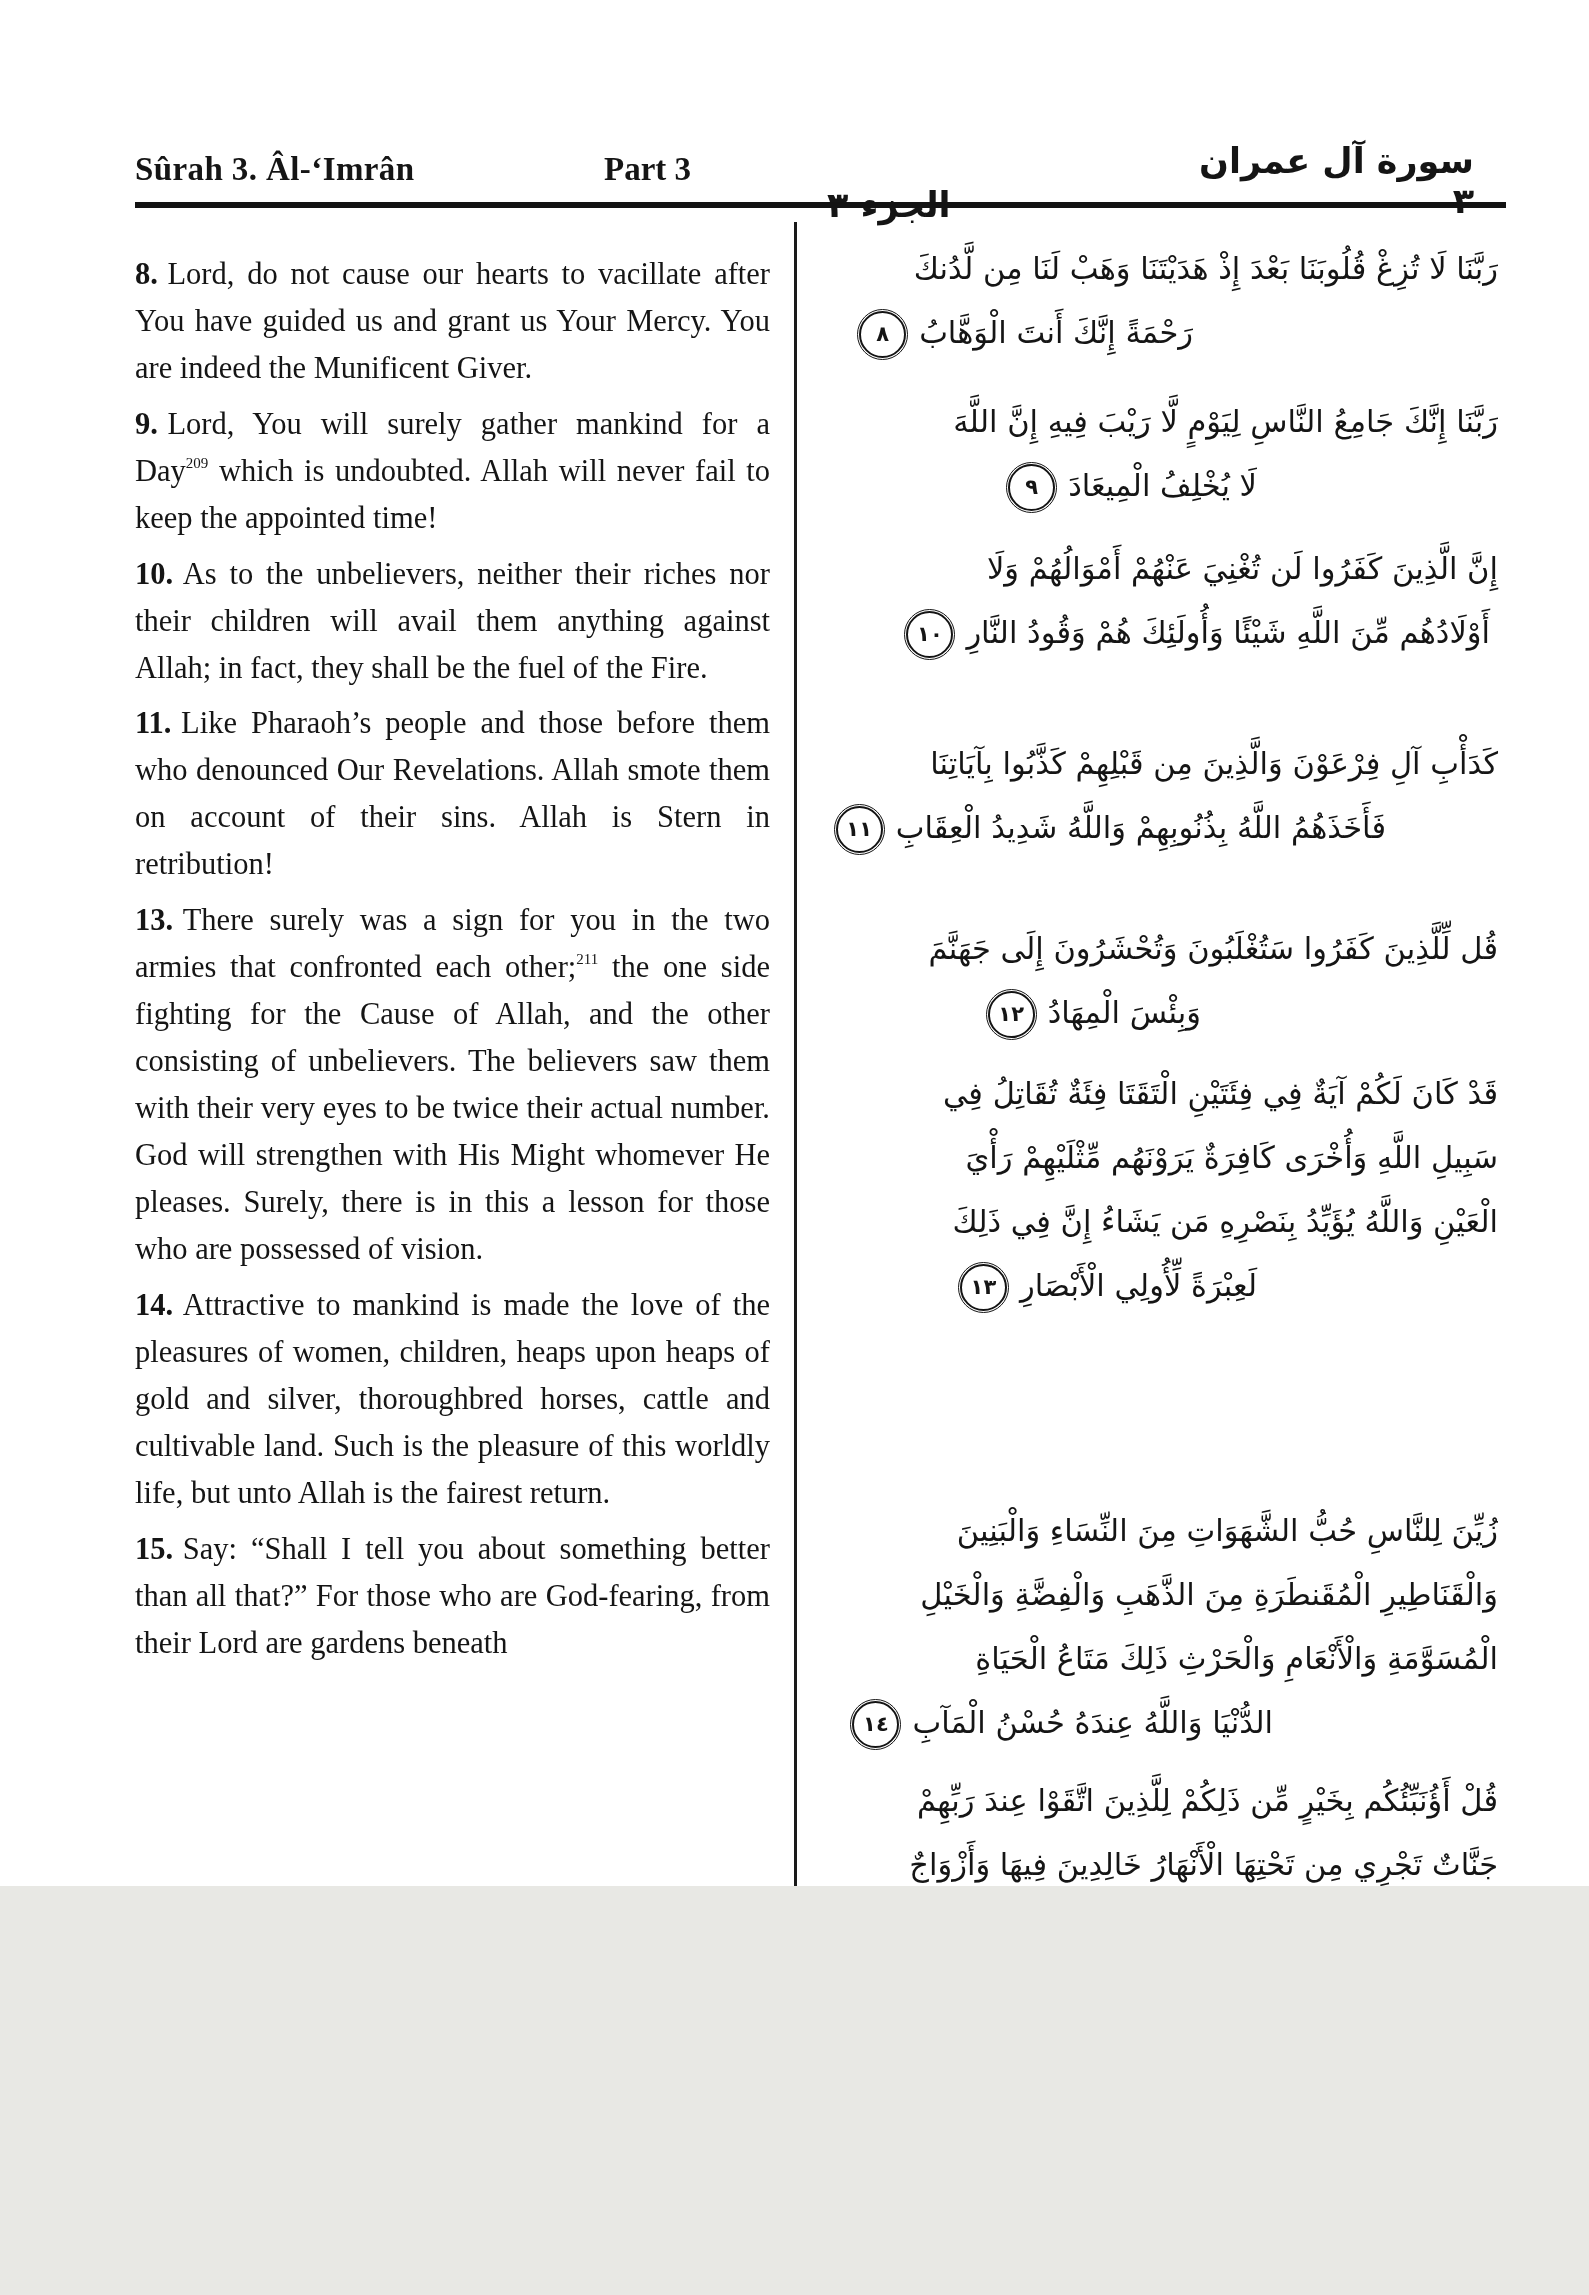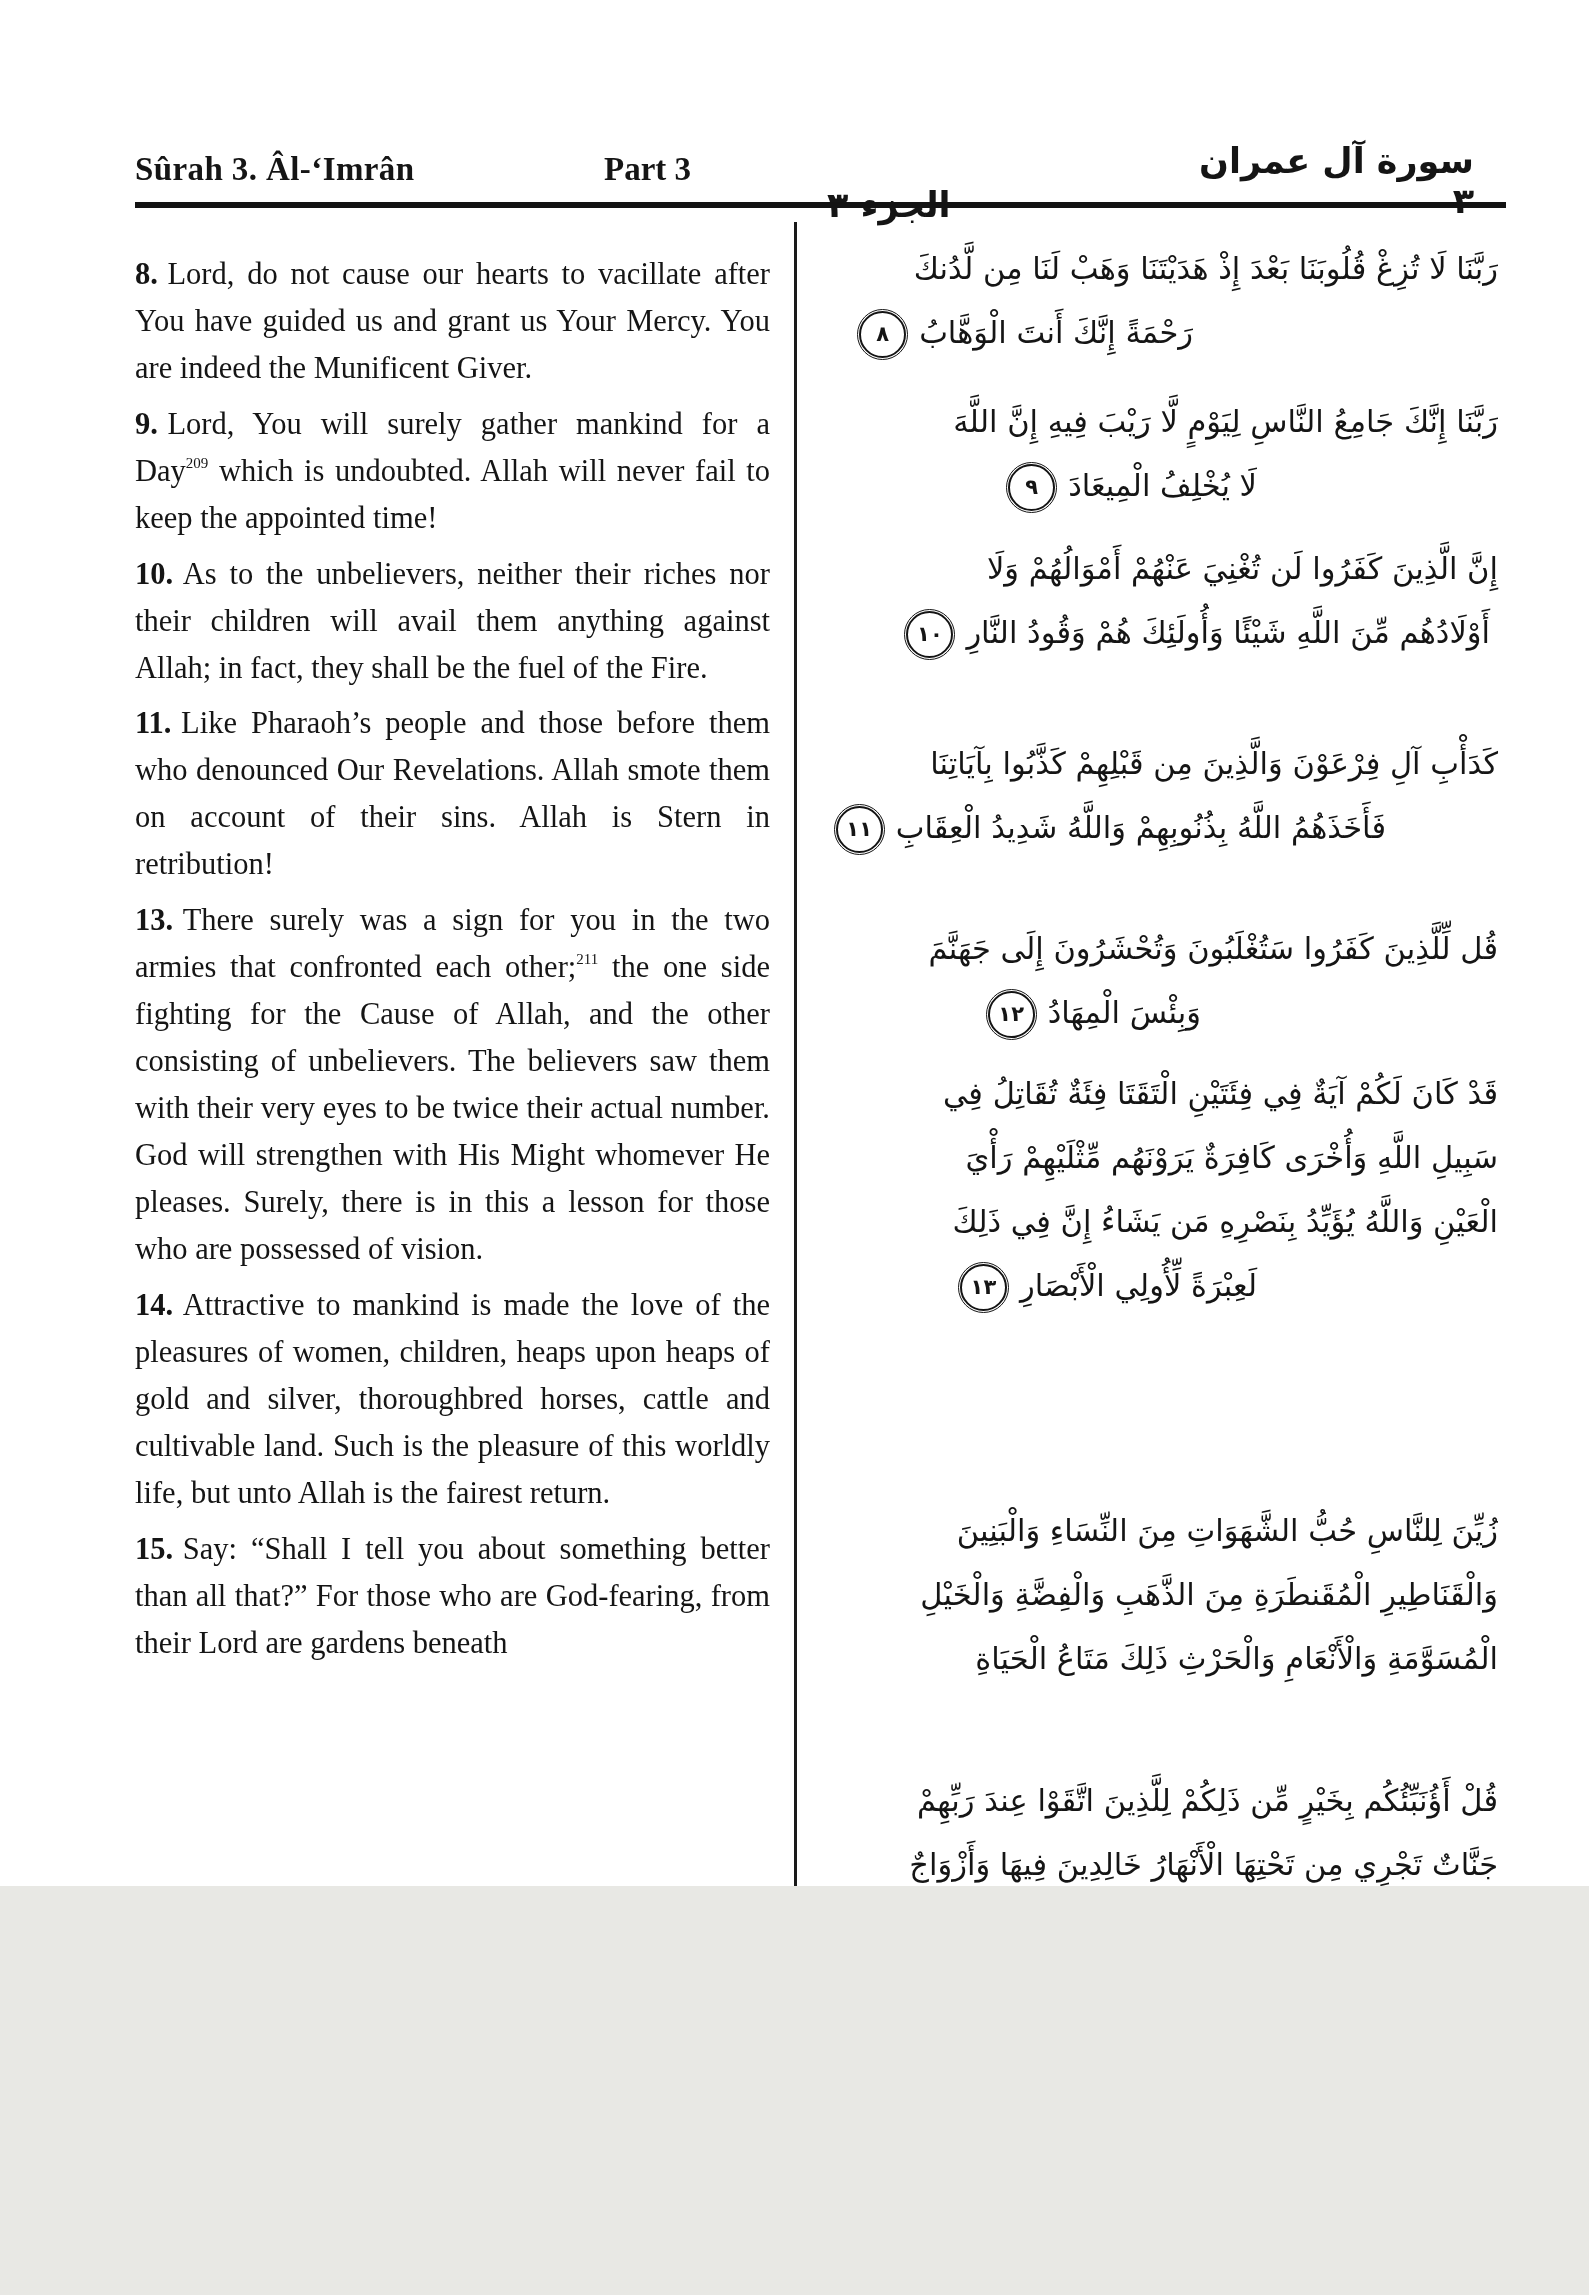--- a/index.html
+++ b/index.html
@@ -93,20 +93,21 @@
     <div class="ar-v v13a">
       <div class="ar-line">قَدْ كَانَ لَكُمْ آيَةٌ فِي فِئَتَيْنِ الْتَقَتَا فِئَةٌ تُقَاتِلُ فِي</div>
       <div class="ar-line">سَبِيلِ اللَّهِ وَأُخْرَى كَافِرَةٌ يَرَوْنَهُم مِّثْلَيْهِمْ رَأْيَ</div>
       <div class="ar-line">الْعَيْنِ وَاللَّهُ يُؤَيِّدُ بِنَصْرِهِ مَن يَشَاءُ إِنَّ فِي ذَلِكَ</div>
       <div class="ar-line ind13"><span>لَعِبْرَةً لِّأُولِي الْأَبْصَارِ</span><span class="ayah-marker">١٣</span></div>
     </div>
     <div class="ar-v v14a">
       <div class="ar-line">زُيِّنَ لِلنَّاسِ حُبُّ الشَّهَوَاتِ مِنَ النِّسَاءِ وَالْبَنِينَ</div>
       <div class="ar-line">وَالْقَنَاطِيرِ الْمُقَنطَرَةِ مِنَ الذَّهَبِ وَالْفِضَّةِ وَالْخَيْلِ</div>
       <div class="ar-line">الْمُسَوَّمَةِ وَالْأَنْعَامِ وَالْحَرْثِ ذَلِكَ مَتَاعُ الْحَيَاةِ</div>
+      <div class="ar-line ind14"><span>الدُّنْيَا وَاللَّهُ عِندَهُ حُسْنُ الْمَآبِ</span><span class="ayah-marker">١٤</span></div>
     </div>
     <div class="ar-v v15a">
       <div class="ar-line">قُلْ أَؤُنَبِّئُكُم بِخَيْرٍ مِّن ذَلِكُمْ لِلَّذِينَ اتَّقَوْا عِندَ رَبِّهِمْ</div>
       <div class="ar-line">جَنَّاتٌ تَجْرِي مِن تَحْتِهَا الْأَنْهَارُ خَالِدِينَ فِيهَا وَأَزْوَاجٌ</div>
     </div>
   </div>
 
   <div class="foot-rule"></div>
   <div class="footnotes">
     <div><span class="fn-num">209.</span><span>Day of Resurrection.</span></div>

